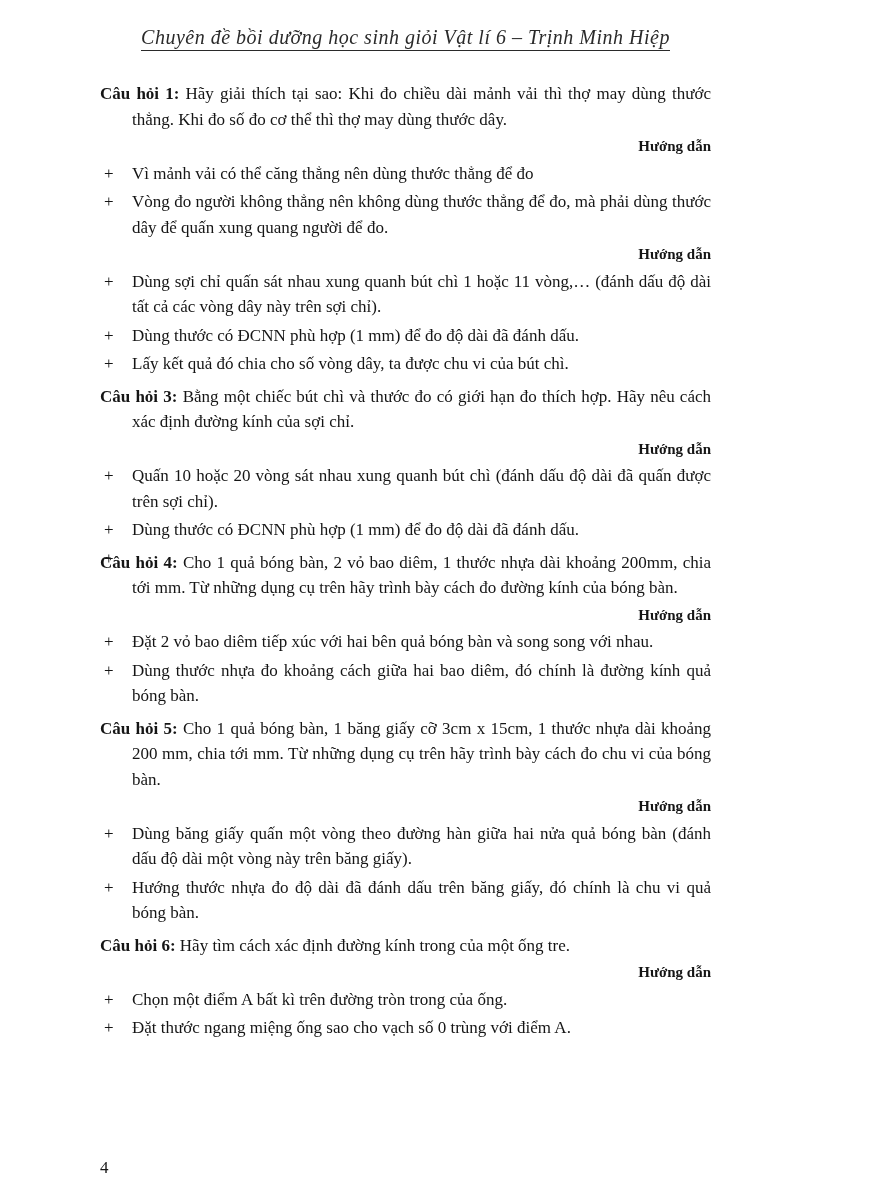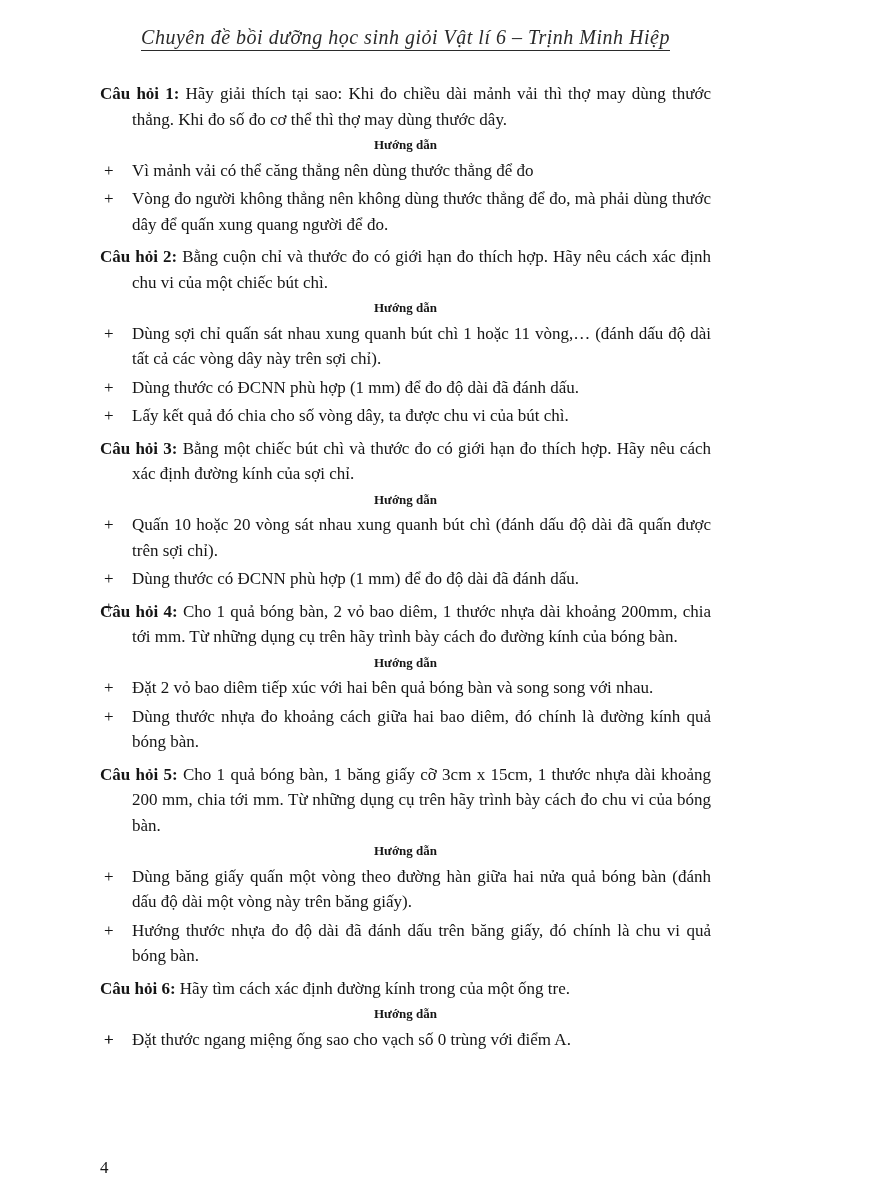--- a/index.html
+++ b/index.html
@@ -40,23 +40,23 @@
     margin: 7px 0 3px 0;
     padding-left: 32px;
     text-indent: -32px;
     text-align: justify;
   }
   .question b {
     font-weight: bold;
   }
   .guide {
     margin: 3px 0 3px 0;
-    text-align: center;
+    text-align: right;
     font-weight: bold;
-    font-size: 13px;
+    font-size: 15px;
   }
   .bullet {
     position: relative;
     padding-left: 32px;
     margin: 3px 0;
     text-align: justify;
   }
   .bullet .marker {
     position: absolute;
     left: 4px;
@@ -75,40 +75,39 @@
 <div class="page">
   <div class="header">
     <span class="header-title">Chuyên đề bồi dưỡng học sinh giỏi Vật lí 6 – Trịnh Minh Hiệp</span>
   </div>
 
   <div id="content" class="content">
       <p class="question"><b>Câu hỏi 1:</b> <span>Hãy giải thích tại sao: Khi đo chiều dài mảnh vải thì thợ may dùng thước thẳng. Khi đo số đo cơ thể thì thợ may dùng thước dây.</span></p>
       <p class="guide">Hướng dẫn</p>
       <div class="bullet"><span class="marker">+</span><span>Vì mảnh vải có thể căng thẳng nên dùng thước thẳng để đo</span></div>
       <div class="bullet"><span class="marker">+</span><span>Vòng đo người không thẳng nên không dùng thước thẳng để đo, mà phải dùng thước dây để quấn xung quang người để đo.</span></div>
-      <p class="question"><b>Câu hỏi 2:</b> <span>Bằng cuộn chỉ và thước đo có giới hạn đo thích hợp. Hãy nêu cách xác định chu vi của một chiếc bút chì.</span></p>
       <p class="guide">Hướng dẫn</p>
       <div class="bullet"><span class="marker">+</span><span>Dùng sợi chỉ quấn sát nhau xung quanh bút chì 1 hoặc 11 vòng,… (đánh dấu độ dài tất cả các vòng dây này trên sợi chỉ).</span></div>
       <div class="bullet"><span class="marker">+</span><span>Dùng thước có ĐCNN phù hợp (1 mm) để đo độ dài đã đánh dấu.</span></div>
       <div class="bullet"><span class="marker">+</span><span>Lấy kết quả đó chia cho số vòng dây, ta được chu vi của bút chì.</span></div>
       <p class="question"><b>Câu hỏi 3:</b> <span>Bằng một chiếc bút chì và thước đo có giới hạn đo thích hợp. Hãy nêu cách xác định đường kính của sợi chỉ.</span></p>
       <p class="guide">Hướng dẫn</p>
       <div class="bullet"><span class="marker">+</span><span>Quấn 10 hoặc 20 vòng sát nhau xung quanh bút chì (đánh dấu độ dài đã quấn được trên sợi chỉ).</span></div>
       <div class="bullet"><span class="marker">+</span><span>Dùng thước có ĐCNN phù hợp (1 mm) để đo độ dài đã đánh dấu.</span></div>
       <div class="bullet"><span class="marker">+</span></div>
       <p class="question"><b>Câu hỏi 4:</b> <span>Cho 1 quả bóng bàn, 2 vỏ bao diêm, 1 thước nhựa dài khoảng 200mm, chia tới mm. Từ những dụng cụ trên hãy trình bày cách đo đường kính của bóng bàn.</span></p>
       <p class="guide">Hướng dẫn</p>
       <div class="bullet"><span class="marker">+</span><span>Đặt 2 vỏ bao diêm tiếp xúc với hai bên quả bóng bàn và song song với nhau.</span></div>
       <div class="bullet"><span class="marker">+</span><span>Dùng thước nhựa đo khoảng cách giữa hai bao diêm, đó chính là đường kính quả bóng bàn.</span></div>
       <p class="question"><b>Câu hỏi 5:</b> <span>Cho 1 quả bóng bàn, 1 băng giấy cỡ 3cm x 15cm, 1 thước nhựa dài khoảng 200 mm, chia tới mm. Từ những dụng cụ trên hãy trình bày cách đo chu vi của bóng bàn.</span></p>
       <p class="guide">Hướng dẫn</p>
       <div class="bullet"><span class="marker">+</span><span>Dùng băng giấy quấn một vòng theo đường hàn giữa hai nửa quả bóng bàn (đánh dấu độ dài một vòng này trên băng giấy).</span></div>
       <div class="bullet"><span class="marker">+</span><span>Hướng thước nhựa đo độ dài đã đánh dấu trên băng giấy, đó chính là chu vi quả bóng bàn.</span></div>
       <p class="question"><b>Câu hỏi 6:</b> <span>Hãy tìm cách xác định đường kính trong của một ống tre.</span></p>
       <p class="guide">Hướng dẫn</p>
-      <div class="bullet"><span class="marker">+</span></div>
+      <div class="bullet"><span class="marker">+</span><span>Chọn một điểm A bất kì trên đường tròn trong của ống.</span></div>
       <div class="bullet"><span class="marker">+</span><span>Đặt thước ngang miệng ống sao cho vạch số 0 trùng với điểm A.</span></div>
     </div>
 
   <div class="footer">
     <span>4</span>
   </div>
 </div>
 
 </body></html>

